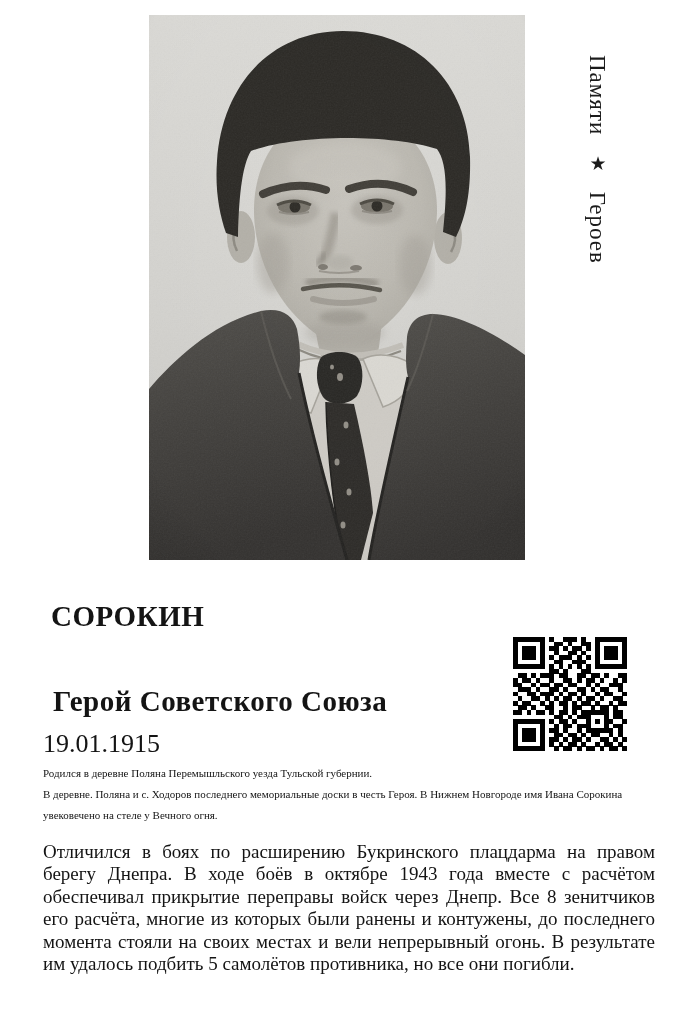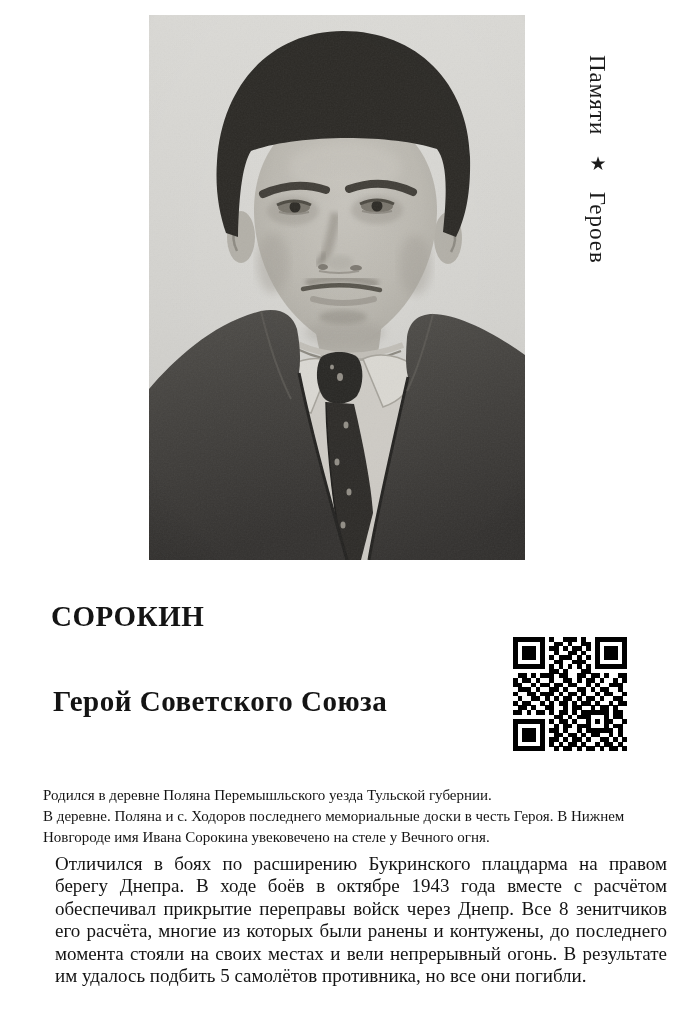--- a/index.html
+++ b/index.html
@@ -15,23 +15,23 @@
     writing-mode:vertical-rl;font-size:23px;letter-spacing:1px;
     color:#1b1b1b;white-space:nowrap;
   }
   .banner .star{font-size:19px;margin:10px 0;display:inline-block;}
   .surname{position:absolute;left:43px;top:593px;margin:8px;font-size:29px;font-weight:700;line-height:31px;letter-spacing:0.5px;}
   .given{position:absolute;left:43px;top:624px;font-size:29px;font-weight:700;line-height:31px;letter-spacing:0.5px;}
   .honorific{position:absolute;left:43px;top:676px;margin:10px;font-size:29px;font-weight:700;line-height:31px;letter-spacing:0.5px;}
   .bdate{position:absolute;left:43px;top:730px;font-size:26px;line-height:28px;}
   .qr{position:absolute;left:509px;top:637px;width:122px;height:114px;}
   .qr svg{display:block;width:100%;height:100%;shape-rendering:crispEdges;}
-  .origin-block{position:absolute;left:43px;top:785px;width:613px;font-size:15px;line-height:21px;}
+  .origin-block{position:absolute;left:43px;top:763px;width:613px;font-size:11px;line-height:21px;}
   .origin-block p{margin:0;}
-  .feat{position:absolute;left:43px;top:841px;width:612px;margin:12px;font-size:19px;line-height:22.4px;text-align:justify;}
+  .feat{position:absolute;left:43px;top:841px;width:612px;margin:0;font-size:19px;line-height:22.4px;text-align:justify;}
 </style>
 </head>
 <body>
 
 <div class="page">
 
   <figure class="photo">
     <svg viewBox="0 0 376 545" xmlns="http://www.w3.org/2000/svg">
       <defs>
         <linearGradient id="pgBg" x1="0" y1="0" x2="0" y2="1">
@@ -140,20 +140,21 @@
   </figure>
 
   <div class="banner">
     <span>Памяти</span>
     <span class="star">★</span>
     <span>Героев</span>
   </div>
 
   <h1 class="surname">СОРОКИН</h1>
   <h2 class="honorific">Герой Советского Союза</h2>
+  <div class="bdate">19.01.1915</div>
 
   <div class="qr">
       <svg viewBox="0 0 25 25">
         <rect width="25" height="25" fill="#ffffff"></rect>
         <rect x="0" y="0" width="1.03" height="1.03" fill="#000000"></rect>
         <rect x="1" y="0" width="1.03" height="1.03" fill="#000000"></rect>
         <rect x="2" y="0" width="1.03" height="1.03" fill="#000000"></rect>
         <rect x="3" y="0" width="1.03" height="1.03" fill="#000000"></rect>
         <rect x="4" y="0" width="1.03" height="1.03" fill="#000000"></rect>
         <rect x="5" y="0" width="1.03" height="1.03" fill="#000000"></rect>

